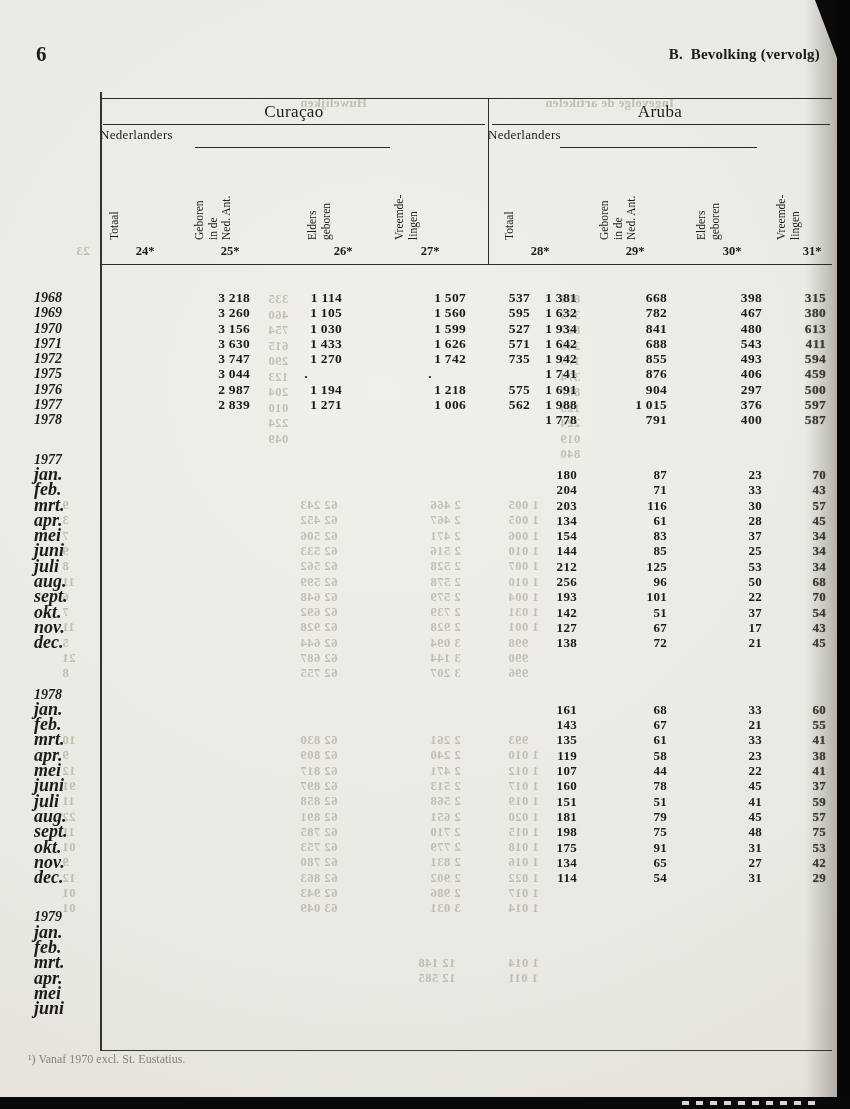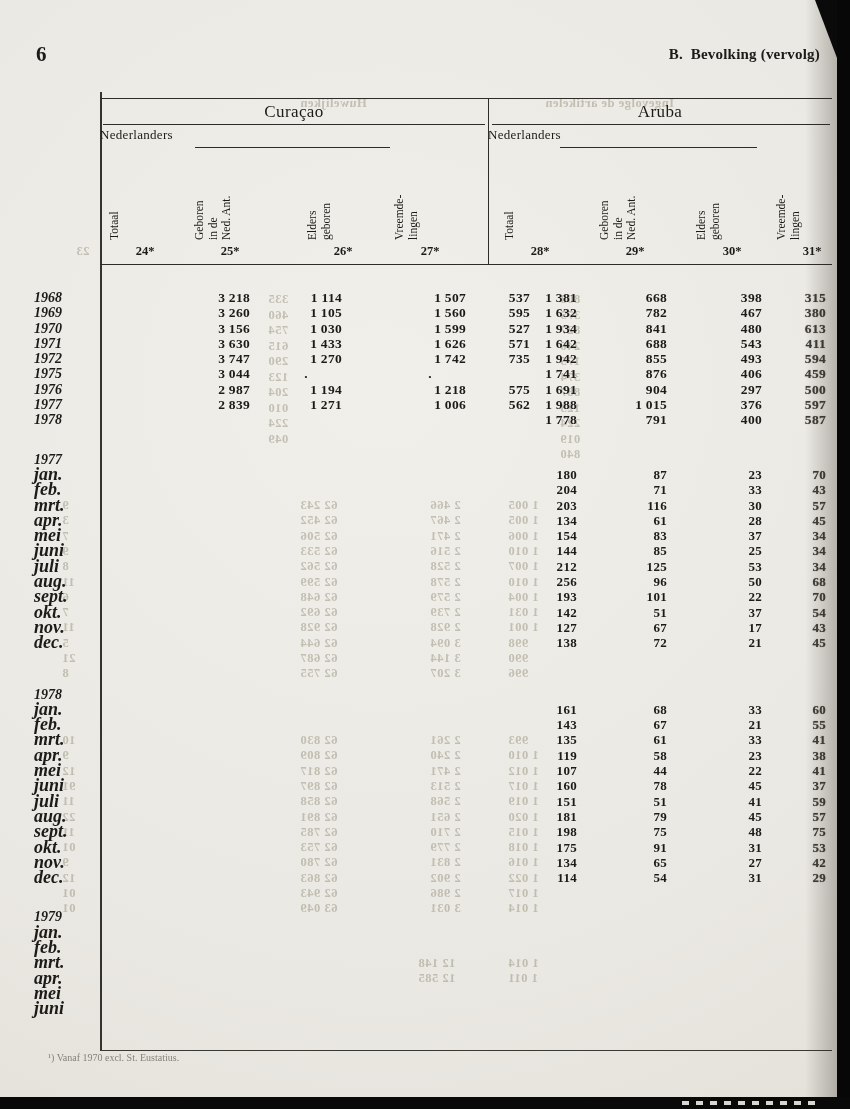--- a/index.html
+++ b/index.html
@@ -17,21 +17,21 @@
   .edge-bottom{position:absolute;left:0;bottom:0;width:100%;height:12px;background:#090909;z-index:7;}
   .curve{position:absolute;right:13px;top:0;width:32px;height:100%;z-index:5;pointer-events:none;
     background:linear-gradient(to right, rgba(56,50,40,0), rgba(40,36,28,.28));}
   .wedge-tr{position:absolute;right:13px;top:0;width:22px;height:58px;background:#0a0a0a;
     clip-path:polygon(100% 0,0 0,100% 100%);z-index:6;}
   .sprockets{position:absolute;right:28px;bottom:4px;width:140px;height:4px;z-index:8;
     background:repeating-linear-gradient(90deg,#d9d6cf 0 7px,transparent 7px 14px);}
   
   .pagenum{position:absolute;left:36px;top:42px;font-size:21px;font-weight:bold;}
   .hdr{position:absolute;right:30px;top:46px;font-size:15px;font-weight:bold;letter-spacing:.2px;white-space:pre;}
-  .footnote{position:absolute;left:48px;top:1052px;font-size:10px;color:#6e695f;opacity:.8;}
+  .footnote{position:absolute;left:28px;top:1052px;font-size:12px;color:#6e695f;opacity:.8;}
   
   .bleed-layer{position:absolute;inset:0;z-index:1;pointer-events:none;}
   .bleed{position:absolute;transform:scaleX(-1);color:#98927f;opacity:.5;filter:blur(.4px);
     font-weight:bold;font-size:12.5px;letter-spacing:.5px;white-space:pre;}
   
   .table-wrap{position:absolute;left:100px;top:80px;width:732px;height:980px;z-index:2;}
   .line{position:absolute;height:1px;background:#2e2c29;}
   .leftborder{position:absolute;left:0;top:12px;width:2px;height:958px;background:#35332e;}
   .divider{position:absolute;left:388px;top:18px;width:1px;height:166px;background:#2e2c29;}
   .caption{position:absolute;left:0;top:-1px;width:100%;text-align:center;font-size:13.5px;letter-spacing:.4px;}

